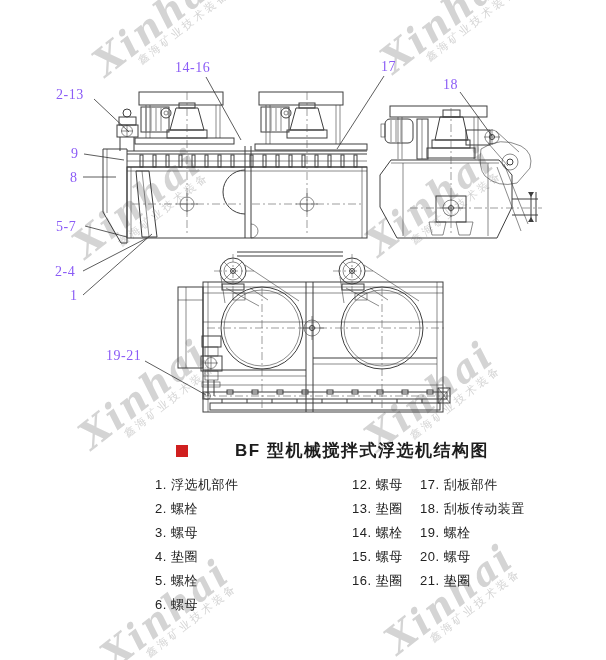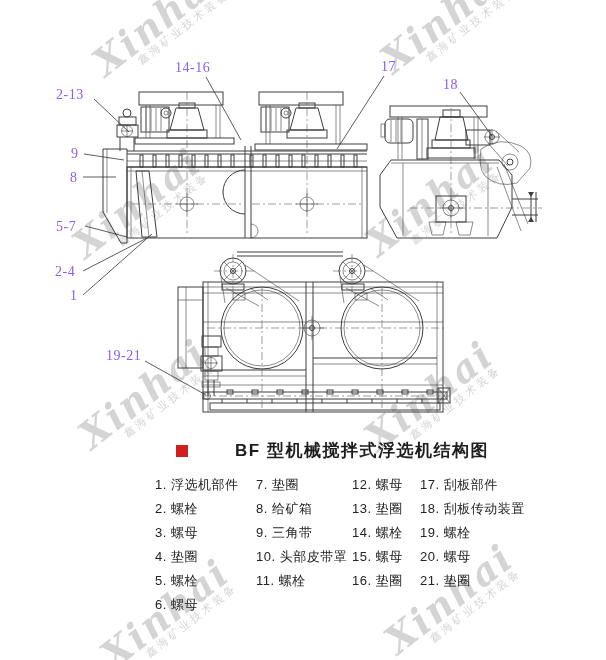--- a/index.html
+++ b/index.html
@@ -357,27 +357,20 @@
   </div>
 
   <div class="col c1">
     <div class="pi">1. 浮选机部件</div>
     <div class="pi">2. 螺栓</div>
     <div class="pi">3. 螺母</div>
     <div class="pi">4. 垫圈</div>
     <div class="pi">5. 螺栓</div>
     <div class="pi">6. 螺母</div>
   </div>
-  <div class="col c2">
-    <div class="pi">7. 垫圈</div>
-    <div class="pi">8. 给矿箱</div>
-    <div class="pi">9. 三角带</div>
-    <div class="pi">10. 头部皮带罩</div>
-    <div class="pi">11. 螺栓</div>
-  </div>
   <div class="col c3">
     <div class="pi">12. 螺母</div>
     <div class="pi">13. 垫圈</div>
     <div class="pi">14. 螺栓</div>
     <div class="pi">15. 螺母</div>
     <div class="pi">16. 垫圈</div>
   </div>
   <div class="col c4">
     <div class="pi">17. 刮板部件</div>
     <div class="pi">18. 刮板传动装置</div>

